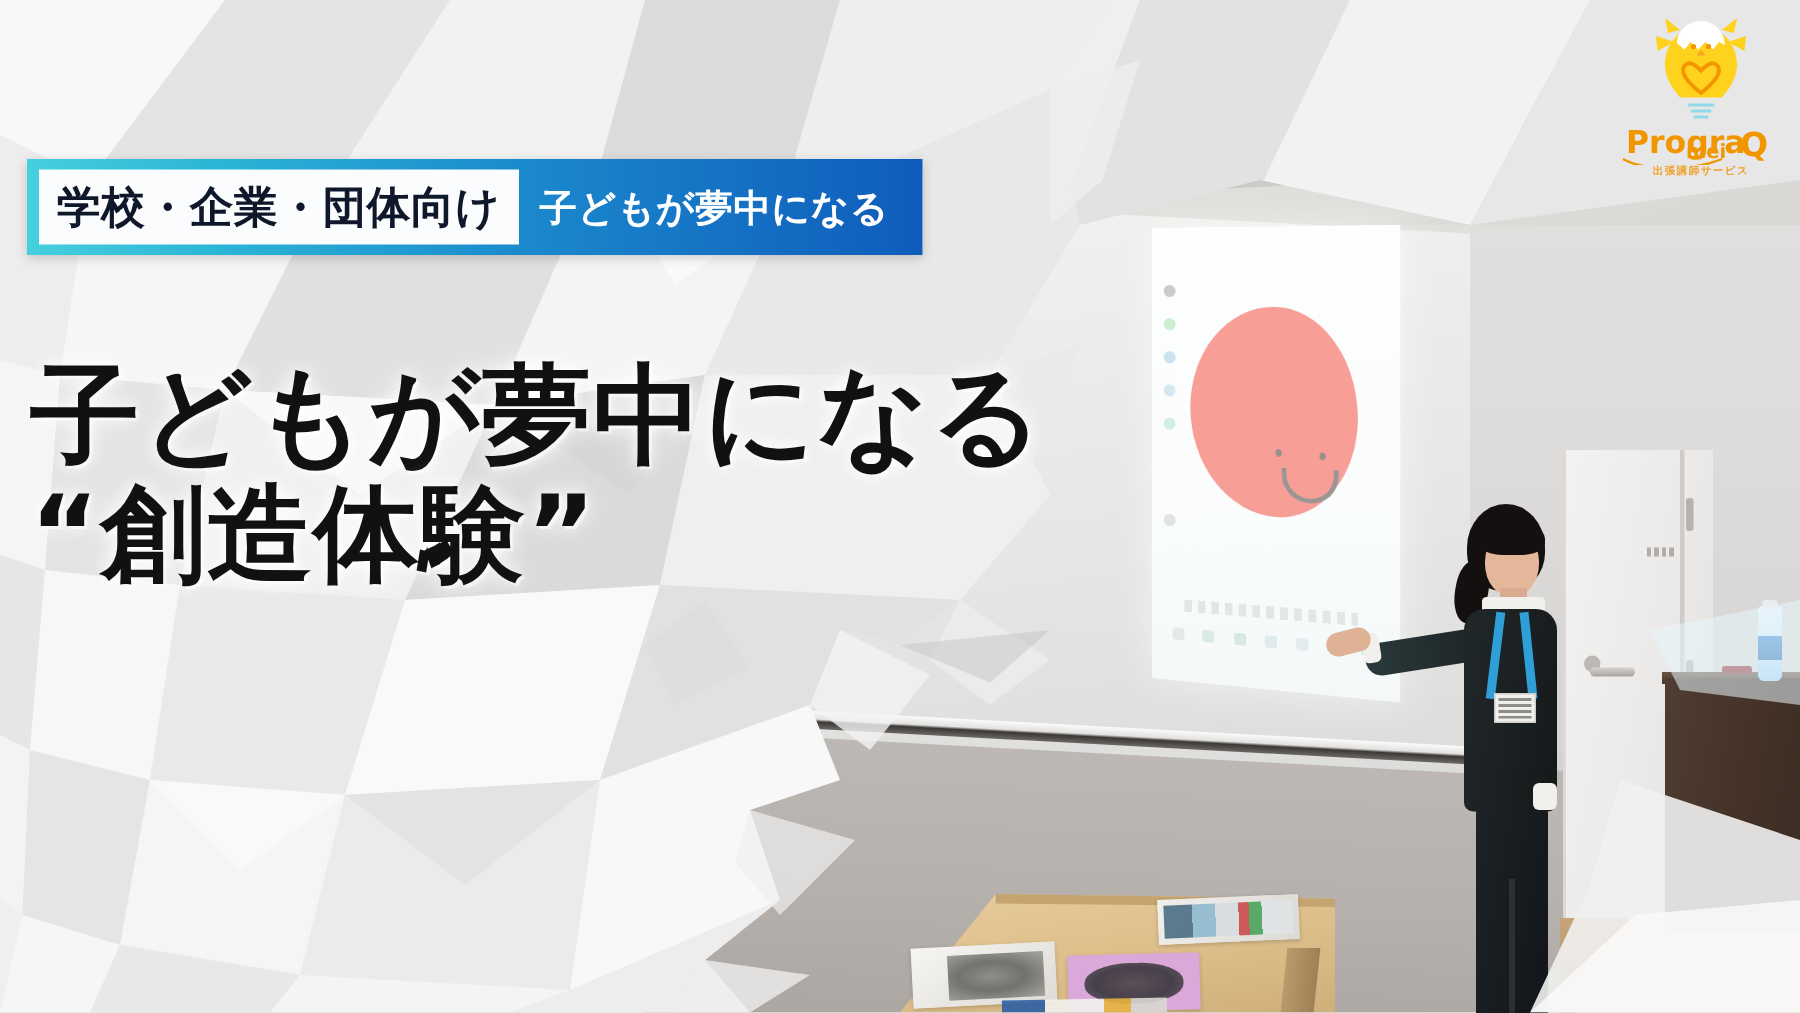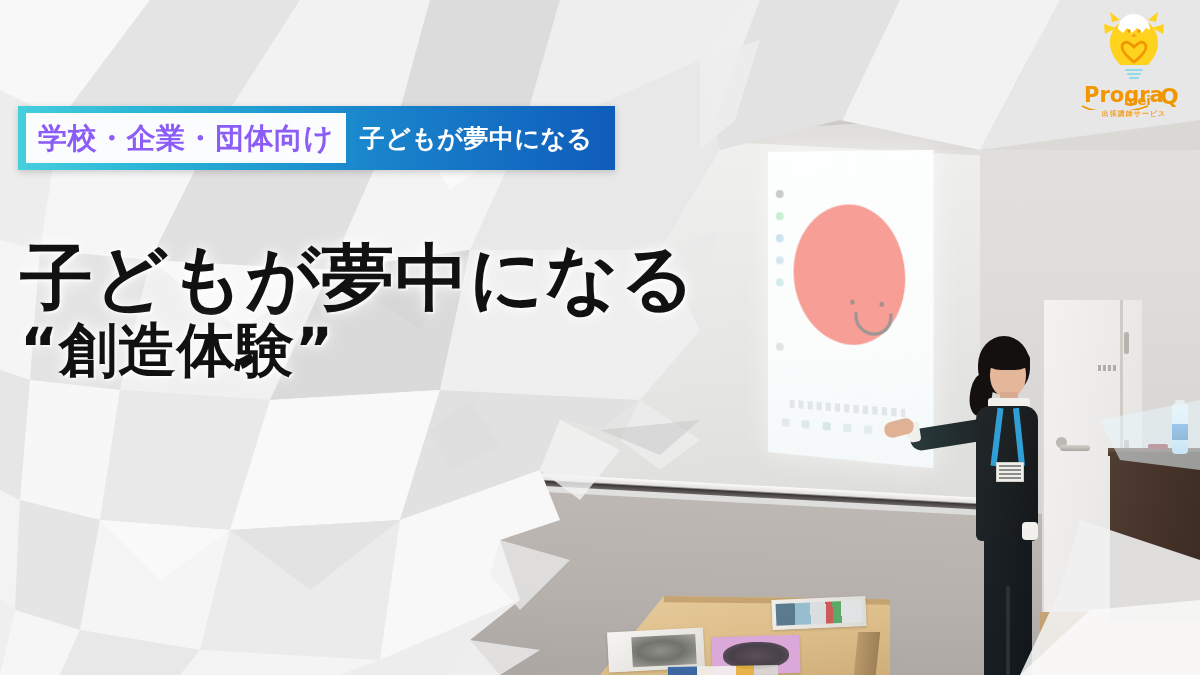--- a/index.html
+++ b/index.html
@@ -153,34 +153,34 @@
   .p-leg-gap { position:absolute; left:48px; top:250px; width:4px; height:90px; background:#2a3034; }
 
   
   .poly { position:absolute; left:0; top:0; width:1200px; height:675px; pointer-events:none; }
 
   
   .badge { position:absolute; left:18px; top:106px; height:64px; display:flex; align-items:stretch;
     background:linear-gradient(90deg,#46cfdd 0%,#2ab4d6 22%, #1a86cc 58%, #0f5cbb 100%);
     padding:7px 18px 7px 8px; box-shadow:0 2px 7px rgba(0,0,0,.18); }
   .badge-chip { background:#fbfcfd; display:flex; align-items:center; padding:0 12px; }
-  .badge-chip span { color:#8b5cf6; font-size:29px; font-weight:bold; letter-spacing:.5px;
+  .badge-chip span { color:#0f172a; font-size:29px; font-weight:bold; letter-spacing:.5px;
     font-family:"DejaVu Sans",sans-serif; line-height:1; }
   .badge-sub { display:flex; align-items:center; padding:0 4px 0 14px; }
   .badge-sub span { color:#ffffff; font-size:25px; font-weight:bold; letter-spacing:.5px;
     font-family:"DejaVu Sans",sans-serif; line-height:1; }
 
   
   .headline { position:absolute; left:20px; top:240px; width:720px; }
   .hl-line { color:#111111; font-weight:bold; font-family:"DejaVu Sans",sans-serif;
     line-height:1.04; letter-spacing:1px;
     text-shadow:0 0 10px rgba(255,255,255,.95), 0 0 20px rgba(255,255,255,.8),
                 2px 2px 0 rgba(255,255,255,.5); }
   .hl-1 { font-size:73px; }
-  .hl-2 { font-size:58px; margin-top:4px; }
+  .hl-2 { font-size:70px; margin-top:4px; }
 
   
   .logo { position:absolute; right:10px; top:6px; width:112px; height:122px; }
   .logo-mark { position:absolute; left:22px; top:0; width:68px; height:78px; }
   .logo-wordmark { position:absolute; left:0; top:74px; width:112px; height:30px; }
   .logo-kana { position:absolute; left:0; top:103px; width:112px; text-align:center;
     color:#f0a02a; font-size:7px; font-weight:bold; letter-spacing:1px;
     font-family:"DejaVu Sans",sans-serif; }
 </style>
 </head>

